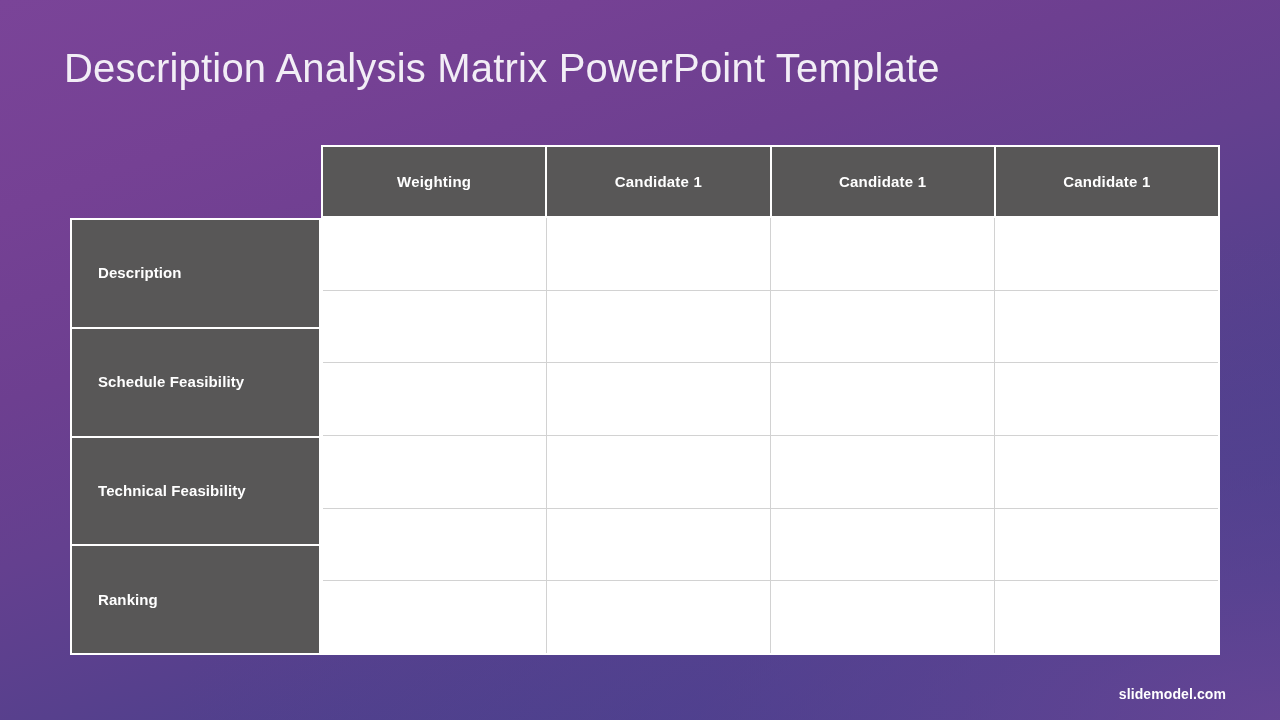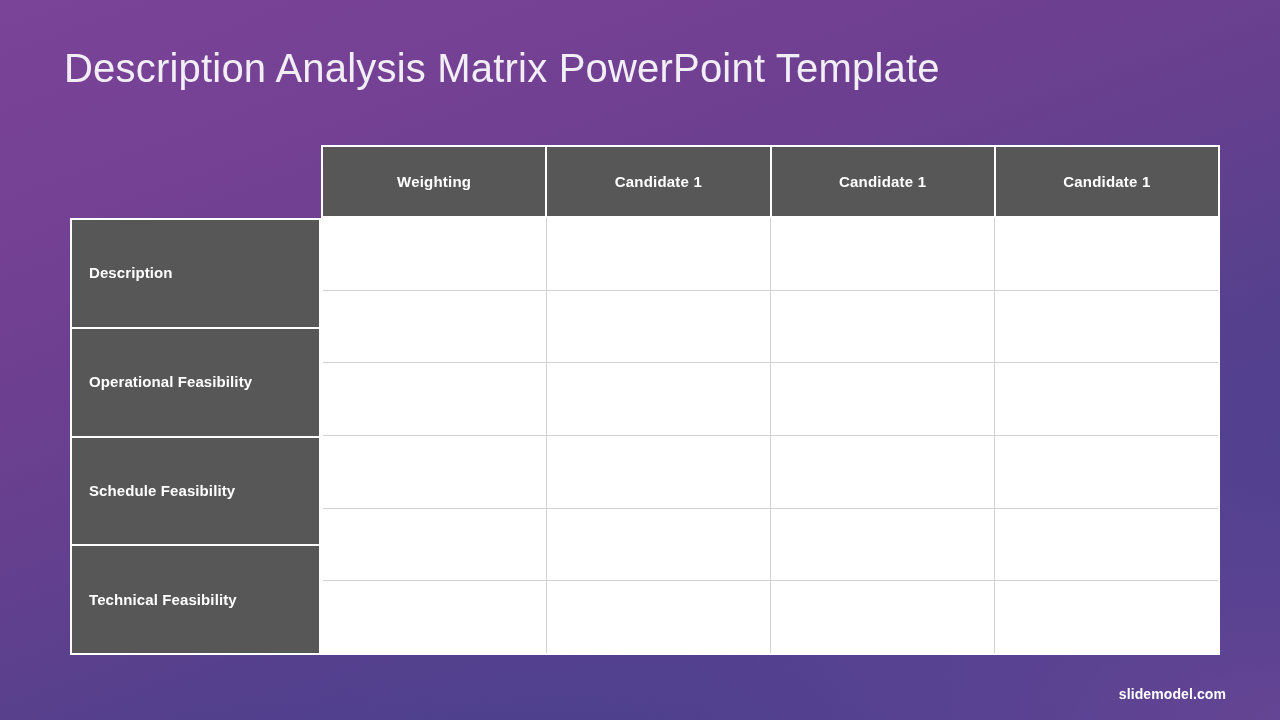--- a/index.html
+++ b/index.html
@@ -85,21 +85,21 @@
   }
 
   .label-cell {
     flex: 1 1 0;
     background: #585757;
     border: 2px solid #ffffff;
     border-bottom-width: 1px;
     border-top-width: 1px;
     display: flex;
     align-items: center;
-    padding-left: 17px;
+    padding-left: 26px;
   }
   .label-cell:first-child { border-top-width: 2px; }
   .label-cell:last-child  { border-bottom-width: 2px; }
 
   .label-cell .txt {
     color: #ffffff;
     font-size: 15px;
     font-weight: 700;
     letter-spacing: 0.1px;
     line-height: 18px;
@@ -182,33 +182,33 @@
   <h1 class="slide-title">Description Analysis Matrix PowerPoint Template</h1>
 
   <div class="matrix">
 
     <div class="label-col">
 
       <div class="label-cell">
         <span class="txt">Description</span>
       </div>
 
-      <div class="label-cell">
-        <span class="txt">Operational Feasibility</span>
-      </div>
 
       <div class="label-cell">
         <span class="txt">Schedule Feasibility</span>
       </div>
 
       <div class="label-cell">
         <span class="txt">Technical Feasibility</span>
       </div>
 
 
+      <div class="label-cell">
+        <span class="txt">Ranking</span>
+      </div>
 
     </div>
 
     <div class="data-grid">
 
       <div class="head-row">
         <div class="head-cell">
           <span class="txt">Weighting</span>
         </div>
         <div class="head-cell">

